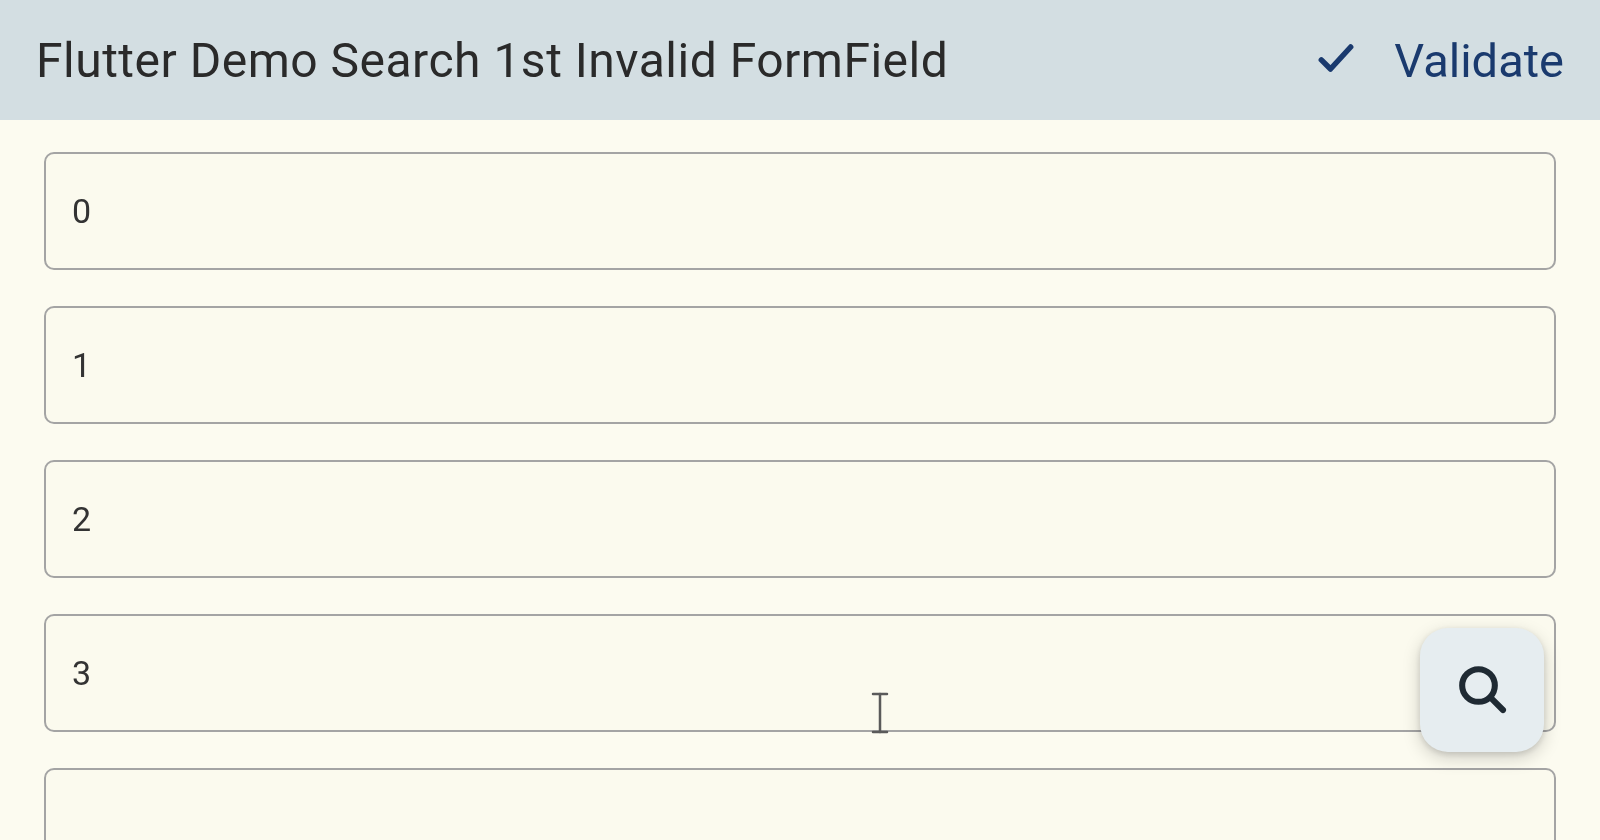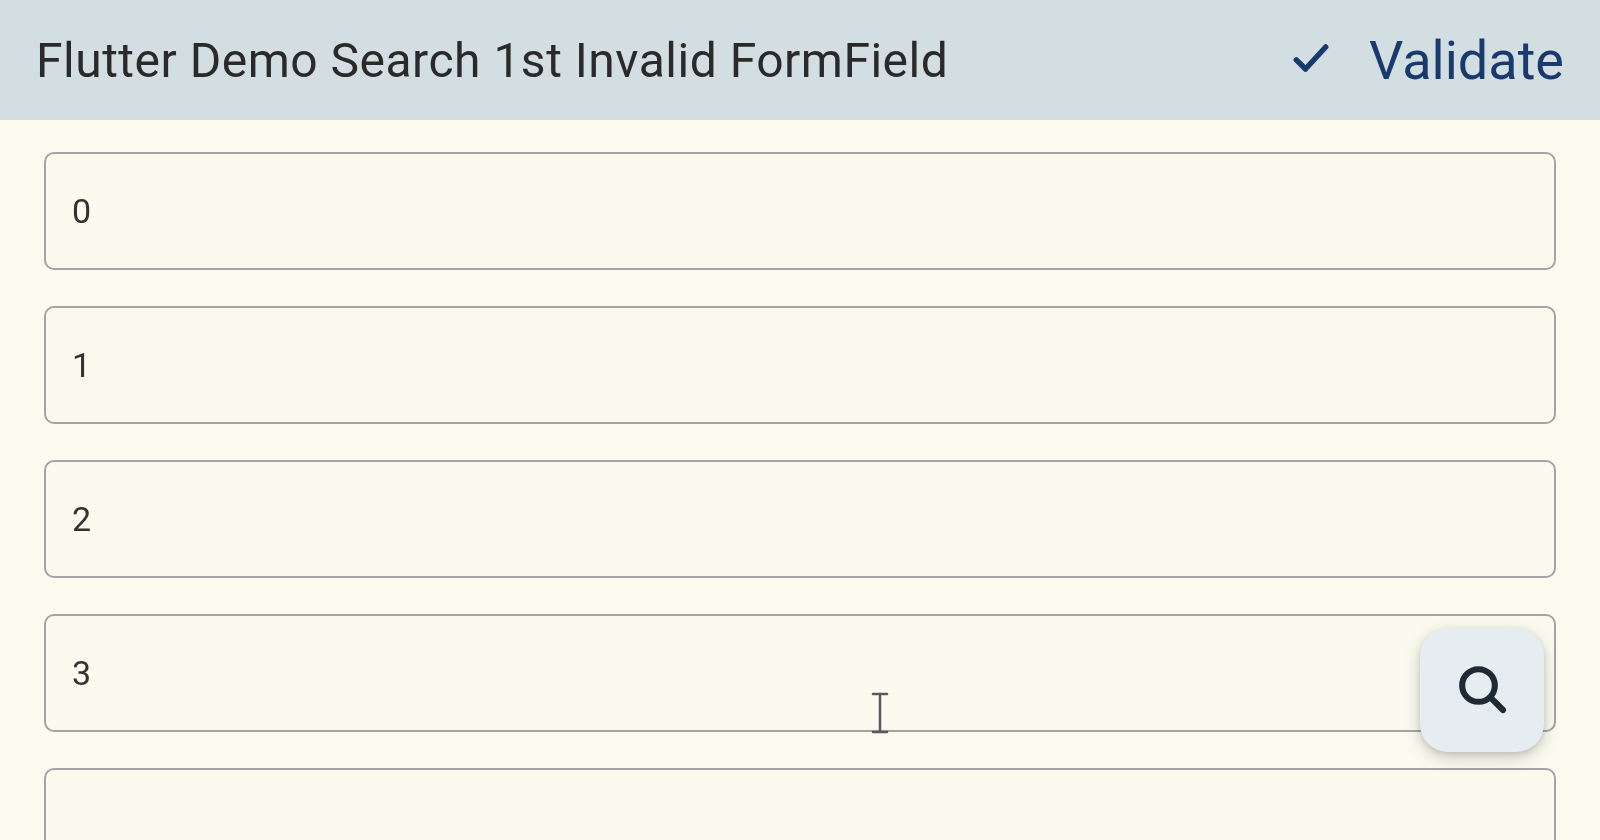--- a/index.html
+++ b/index.html
@@ -33,21 +33,21 @@
     align-items: center;
     gap: 16px;
     cursor: pointer;
     color: #1a3a6e;
   }
   .validate-action svg {
     width: 44px;
     height: 44px;
   }
   .validate-label {
-    font-size: 54px;
+    font-size: 47px;
     font-weight: 400;
     color: #1a3a6e;
     margin-left: 20px;
   }
   .body-area {
     position: relative;
     height: calc(840px - 120px);
     overflow-y: auto;
     padding: 32px 44px 0 44px;
   }

